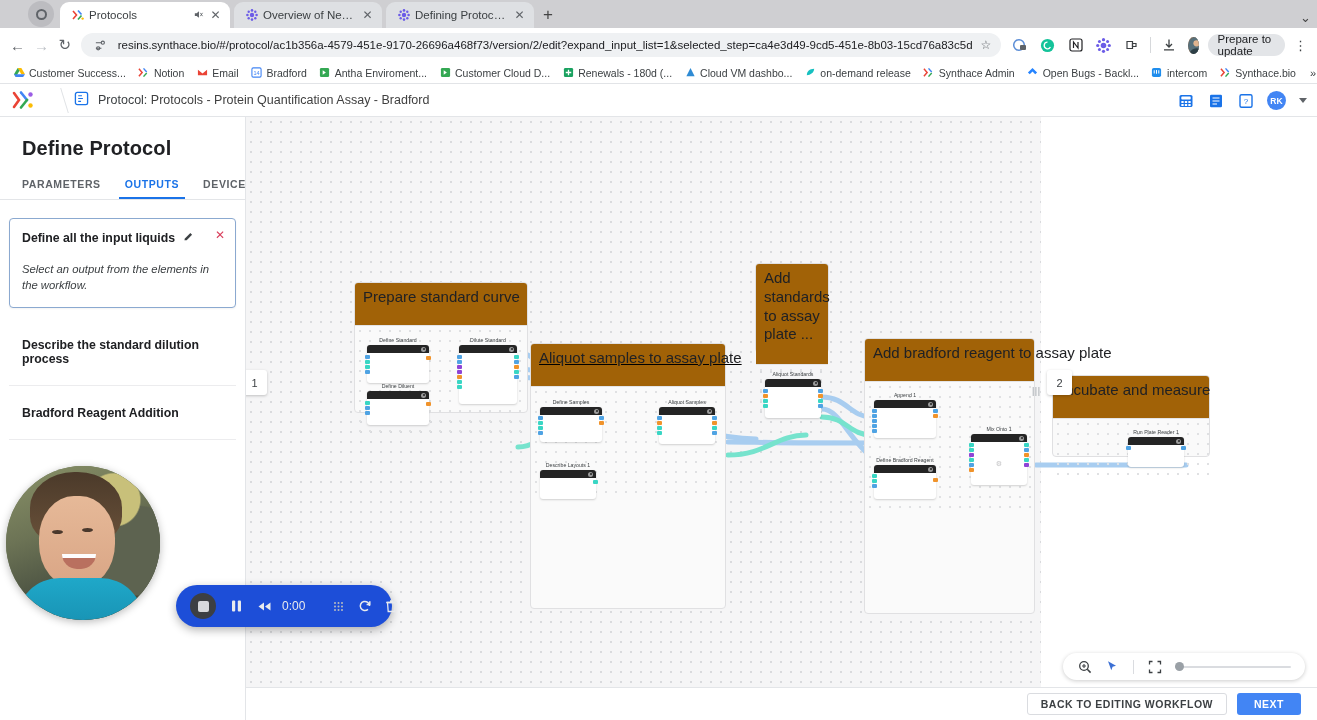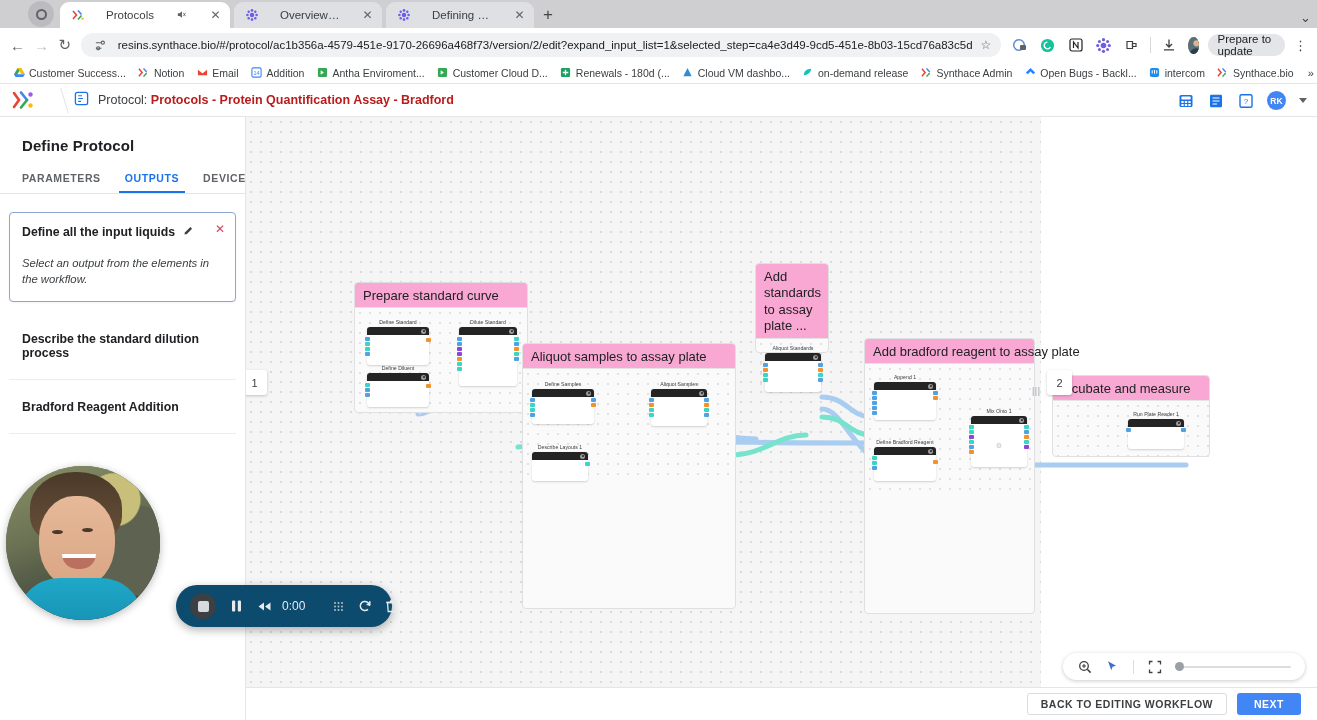--- a/index.html
+++ b/index.html
@@ -16,21 +16,21 @@
   .tabstrip {
     height:28px; background:#cfcfd2; display:flex; align-items:flex-end;
     padding-left:8px; position:relative;
   }
   .tab-dot-btn{
     width:26px;height:26px;border-radius:50%;background:#bcbcc0;
     display:flex;align-items:center;justify-content:center;margin:0 6px 1px 20px;
   }
   .rec-dot{width:11px;height:11px;border-radius:50%;border:2.5px solid #5f6368;}
   .tab {
-    height:26px; display:flex; align-items:center; gap:21px;
+    height:26px; display:flex; align-items:center; gap:4px;
     padding:0 8px 0 11px; border-radius:9px 9px 0 0;
     font-size:11.5px; color:#3c4043; position:relative; max-width:180px;margin-top:10px;
   }
   .tab.active { background:#fff; width:170px; }
   .tab.inactive { background:#dee0e3; width:148px; margin-left:4px; }
   .tab-title{ white-space:nowrap; overflow:hidden; text-overflow:ellipsis; flex:1; }
   .tab-fav { width:14px;height:14px;flex:none; display:flex;align-items:center;justify-content:center;}
   .tab-x { font-size:12px; color:#5f6368; width:13px;text-align:center;flex:none;}
   .tab-mute{width:12px;flex:none;}
   .newtab { font-size:17px;color:#444;margin:0 0 3px 9px; }
@@ -74,34 +74,34 @@
   }
   .logo{ width:46px;display:flex;align-items:center;justify-content:center;}
   .crumb-arrow{
     width:14px;height:33px;position:relative;flex:none;
   }
   .crumb-arrow:after{
     content:""; position:absolute; left:0; top:4px; width:18px;height:25px;
     border-right:1px solid #e0e2e5; transform:skewX(17deg);
   }
   .crumb{ display:flex;align-items:center;gap:9px;padding-left:14px;font-size:12.5px;color:#3c4043;}
-  .crumb b{color:#b91c1c;font-weight:700;}
+  .crumb b{color:#404040;font-weight:400;}
   .hdr-right{ position:absolute;right:10px;top:0;height:33px;display:flex;align-items:center;gap:13px;}
   .hdr-ico{width:17px;height:17px;display:flex;align-items:center;justify-content:center;}
   .avatar-rk{
     width:19px;height:19px;border-radius:50%;background:#4285f4;color:#fff;
     font-size:8.5px;font-weight:700;display:flex;align-items:center;justify-content:center;
   }
   .caret{width:0;height:0;border-left:4px solid transparent;border-right:4px solid transparent;border-top:5px solid #5f6368;}
 
   .body-row{ display:flex; height:603px; }
 
   
   .panel{ width:246px; border-right:1px solid #e3e5e8; background:#fff; position:relative;}
-  .panel-title{ font-size:15px;font-weight:700;color:#202124;padding:20px 0 0 22px;letter-spacing:.1px;}
+  .panel-title{ font-size:20px;font-weight:700;color:#202124;padding:20px 0 0 22px;letter-spacing:.1px;}
   .tabs{ display:flex; gap:0; padding:14px 0 0 10px; }
   .ptab{
     font-size:10.5px;font-weight:700;letter-spacing:.6px;color:#5f6368;
     padding:4px 12px 9px 12px; position:relative;
   }
   .ptab.sel{ color:#1a73e8; }
   .ptab.sel:after{ content:"";position:absolute;left:6px;right:6px;bottom:0;height:2.5px;background:#1a73e8;}
   .panel-sep{ height:1px;background:#e3e5e8;margin:0 0 0 0;}
 
   .step-card{
@@ -130,21 +130,21 @@
     background-image:radial-gradient(#d9dadd 1px, transparent 1.1px);
     background-size:10px 10px;
     overflow:hidden;
   }
   .canvas-right-rail{ position:absolute;right:0;top:0;bottom:0;width:276px;background:#fff;}
 
   .group{
     position:absolute; background:#fafafa; border:1px solid #e0e0e2; border-radius:4px;
   }
   .group-hd{
-    font-size:13px;color:#202124;padding:5px 8px 4px 8px;background:#f9a8d4;border-bottom:1px solid #e4e4e6;
+    font-size:15px;color:#202124;padding:5px 8px 20px 8px;background:#a16207;border-bottom:1px solid #e4e4e6;
     border-radius:3px 3px 0 0; white-space:nowrap;
   }
   .group-hd.tall{ white-space:normal; line-height:1.25; }
   .group-body{ position:relative; width:100%; height:100%;
     background-image:radial-gradient(#e0e1e3 1px, transparent 1.1px); background-size:10px 10px; }
 
   .node{ position:absolute; }
   .node-cap{ font-size:5.2px;color:#3c4043;text-align:center;margin-bottom:2px;white-space:nowrap; }
   .node-box{
     background:#fff;border-radius:3px;box-shadow:0 1px 2px rgba(0,0,0,.17);
@@ -211,21 +211,21 @@
     background:linear-gradient(180deg,#4b3a2a,#6b523a);}
   .wc-face{position:absolute;left:33px;top:30px;width:76px;height:92px;border-radius:46% 46% 48% 48%;
     background:linear-gradient(180deg,#e6b998,#d9a585);}
   .wc-eye{position:absolute;width:11px;height:4px;border-radius:50%;background:#4a382c;}
   .wc-mouth{position:absolute;left:56px;top:88px;width:34px;height:15px;border-radius:0 0 18px 18px;
     background:#b9705f;border-top:4px solid #fdfdfd;}
   .wc-shirt{position:absolute;left:10px;top:112px;width:128px;height:48px;border-radius:44px 44px 0 0;
     background:linear-gradient(180deg,#1fa8c9,#1892b3);}
 
   .recbar{
-    position:absolute;left:176px;top:585px;width:216px;height:42px;border-radius:21px;background:#0c4a6e;
+    position:absolute;left:176px;top:585px;width:216px;height:42px;border-radius:21px;background:#1d4ed8;
     display:flex;align-items:center;gap:0;padding:0 14px;box-shadow:0 3px 10px rgba(0,0,0,.3);
   }
   .rb-ico{ color:#e8eaed;display:flex;align-items:center;justify-content:center;height:42px; }
   .rb-stop{width:26px;height:26px;border-radius:50%;background:#3c3f43;display:flex;align-items:center;justify-content:center;}
   .rb-stop i{width:11px;height:11px;background:#d7d9dc;border-radius:2px;display:block;}
   .rb-time{color:#e8eaed;font-size:12px;}
   .rb-sep{width:1px;height:17px;background:#4d5054;}
 </style>
 </head>
 <body>
@@ -400,21 +400,21 @@
         </span>
         <span>Email</span>
       </div>
     <div class="bm">
         <span class="bm-ico">
           <svg width="11" height="11" viewBox="0 0 12 12">
             <rect x="1" y="1" width="10" height="10" rx="1.5" fill="#fff" stroke="#4285f4" stroke-width="1.2"></rect>
             <text x="6" y="8.7" font-size="6" fill="#4285f4" text-anchor="middle" font-family="sans-serif">14</text>
           </svg>
         </span>
-        <span>Addition</span>
+        <span>Bradford</span>
       </div>
     <div class="bm">
         <span class="bm-ico">
           <svg width="11" height="11" viewBox="0 0 12 12">
             <rect x="1" y="1" width="10" height="10" rx="1.5" fill="#34a853"></rect>
             <path d="M4 3.5l3.5 2.5L4 8.5z" fill="#fff"></path>
           </svg>
         </span>
         <span>Antha Enviroment...</span>
       </div>
@@ -698,21 +698,21 @@
                     <span class="port" style="background:#f0932b"></span>
                     <span class="port" style="background:#39d6c4"></span>
                     <span class="port" style="background:#4fa3e3"></span>
                   </div>
                 </div>
               </div>
             </div>
           </div>
         </div>
 
-        <div class="group" style="left:276px; top:226px; width:214px; height:266px;">
+        <div class="group" style="left:284px; top:226px; width:196px; height:266px;text-decoration:underline;">
           <div class="group-hd">Aliquot samples to assay plate</div>
           <div class="group-body" style="height:112px;">
             <div class="node" style="left:9px; top:12px; width:62px;">
               <div class="node-cap">Define Samples</div>
               <div class="node-box">
                 <div class="node-bar">
                     <span class="gear"></span>
                   </div>
                 <div class="node-body" style="height:27px;">
                   <div class="ports l" style="top:1px;">

